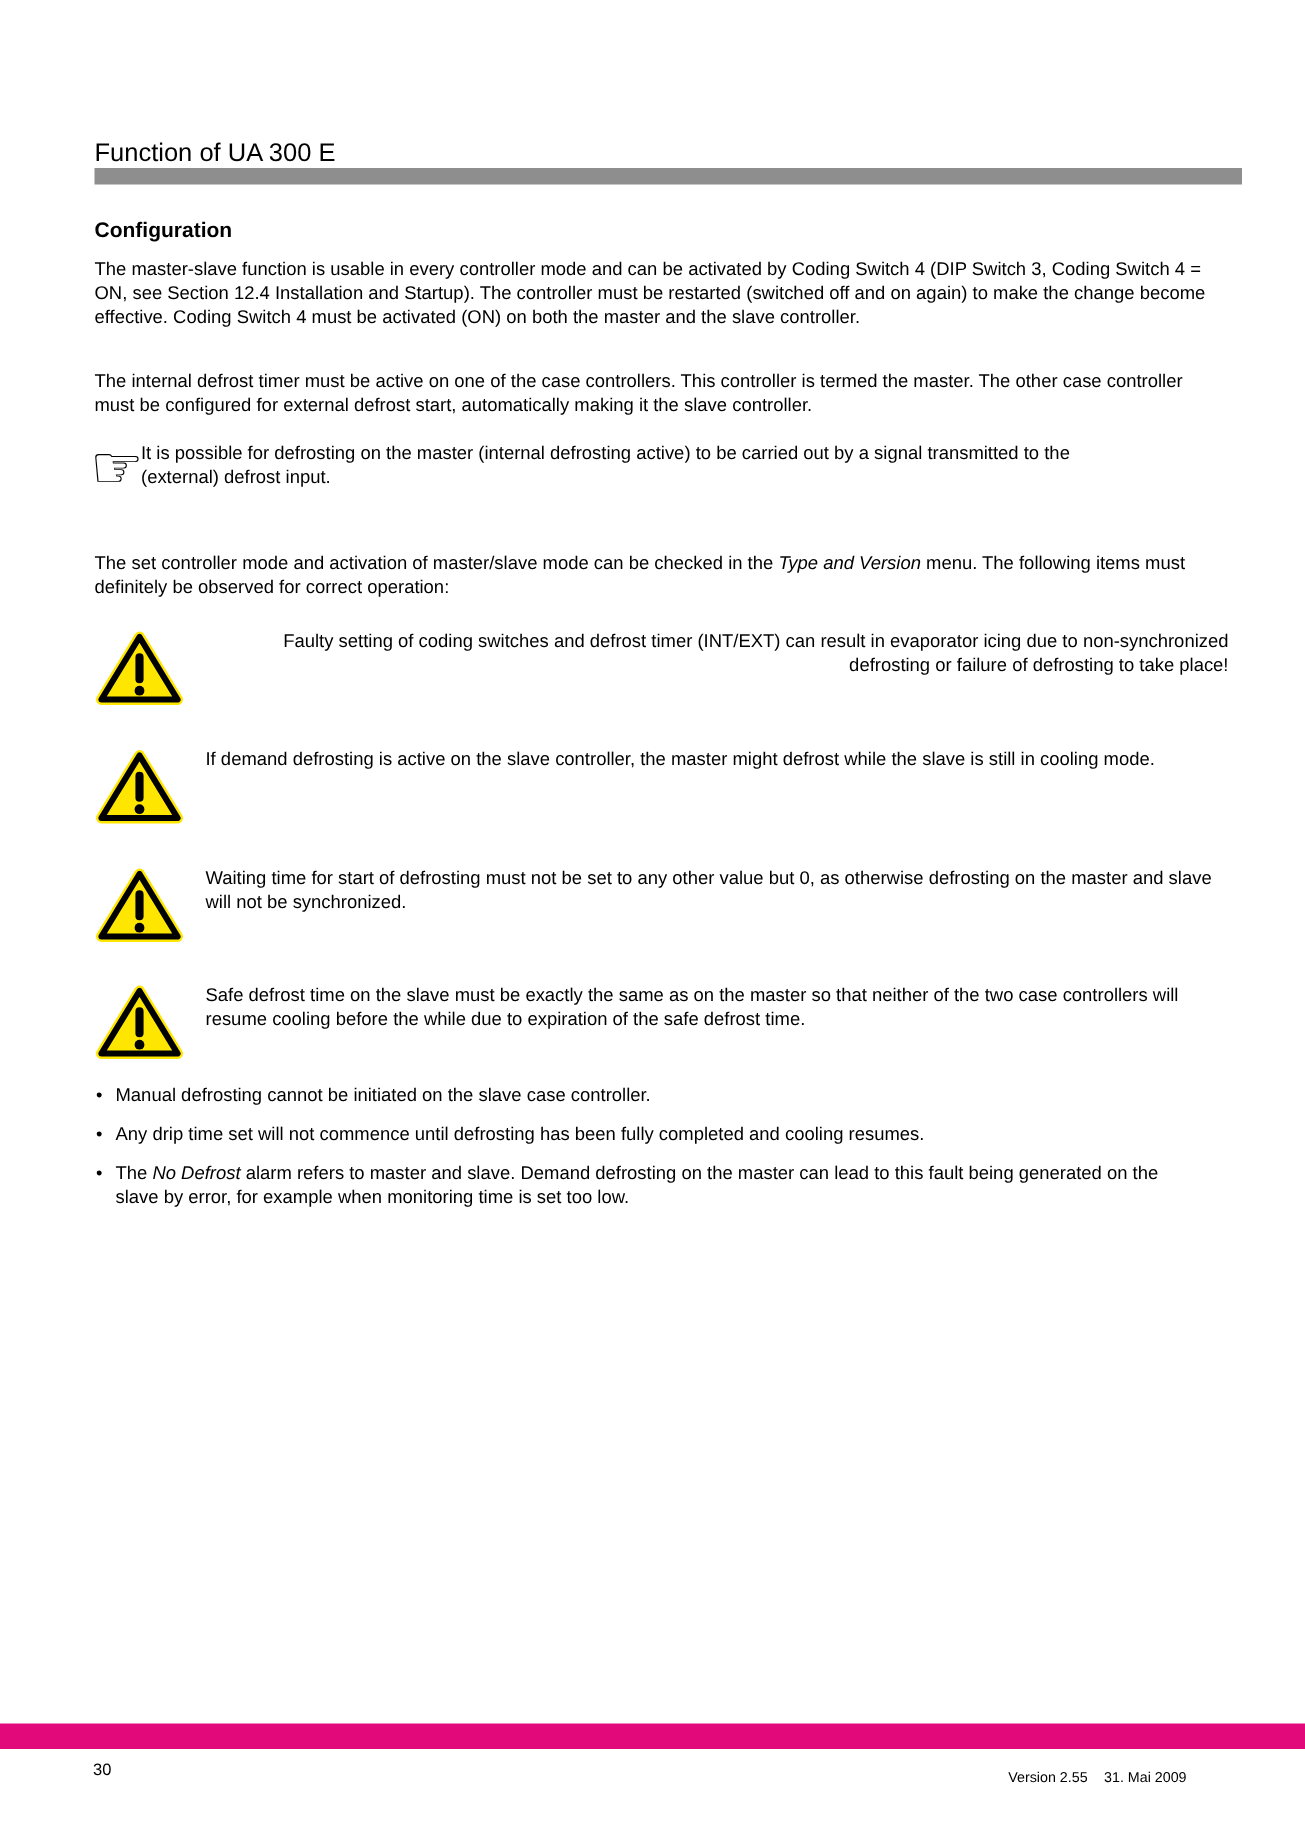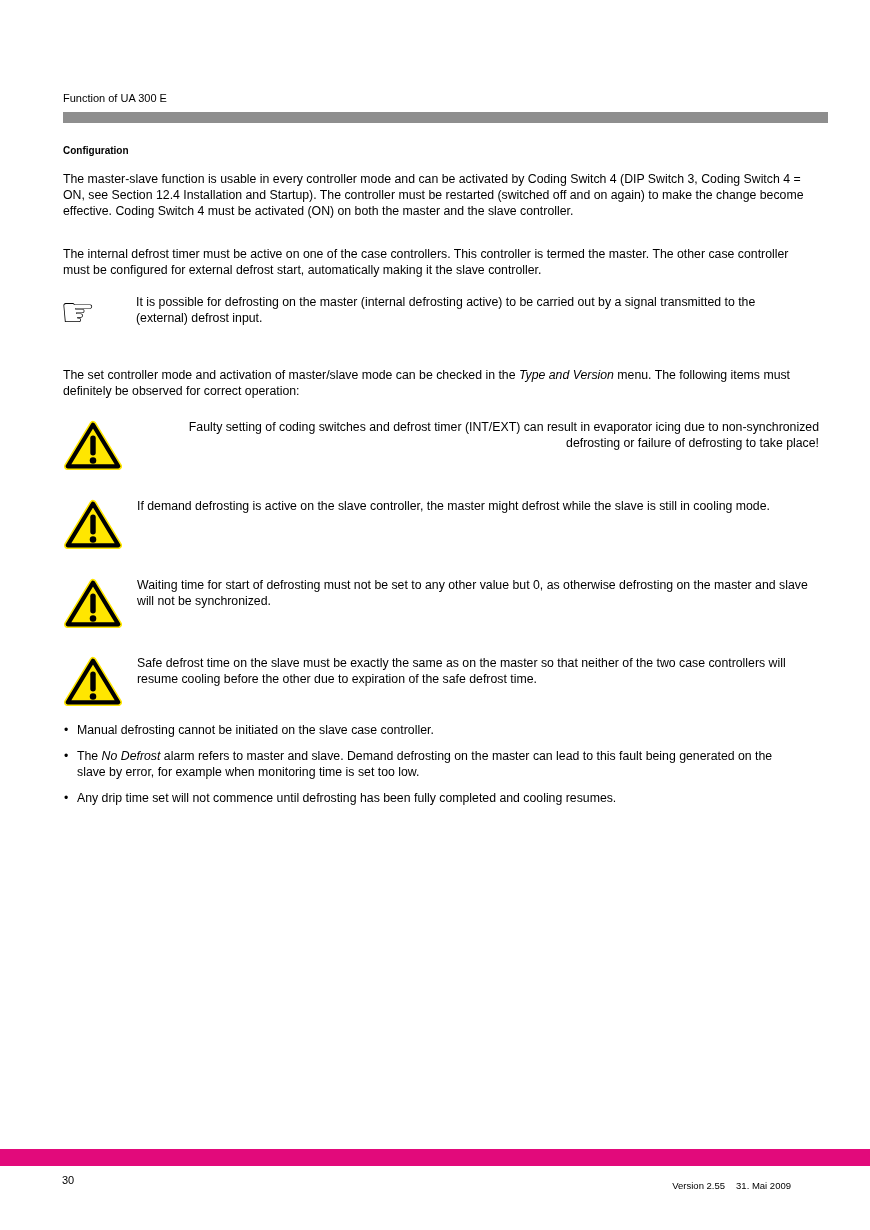--- a/index.html
+++ b/index.html
@@ -6,37 +6,37 @@
   body {
     width:870px; height:1230px;
     background:#ffffff;
     font-family:"Liberation Sans", sans-serif;
     color:#000;
     position:relative;
     overflow:hidden;
   }
   .abs { position:absolute; }
 
-  .header-title { left:63px; top:92px; font-size:11px; }
+  .header-title { left:63px; top:92px; font-size:17px; }
   .rule { left:63px; top:112px; width:765px; height:11px; background:#8e8e8e; }
 
-  .heading { left:63px; top:145px; font-size:10px; font-weight:bold; }
+  .heading { left:63px; top:145px; font-size:14px; font-weight:bold; }
 
   .body-text { font-size:12.3px; line-height:16px; }
   .p1 { left:63px; top:171px; width:755px; }
   .p2 { left:63px; top:246px; width:755px; }
   .p3 { left:63px; top:367px; width:755px; }
 
   .note-row { left:60px; top:294px; width:760px; }
   .note-row .hand {
     position:absolute; left:0; top:-4px;
     font-size:40px; line-height:44px;
     font-family:"DejaVu Sans", sans-serif;
   }
-  .note-row .txt { margin-left:76px; width:672px; }
+  .note-row .txt { margin-left:34px; width:672px; }
 
   .warning-row { left:63px; width:757px; }
   .w1 { top:419px;text-align:right; }
   .w2 { top:498px; }
   .w3 { top:577px; }
   .w4 { top:655px; }
   .warning-row .tri { position:absolute; left:1px; top:0; width:58px; height:53px; }
   .warning-row .txt { margin-left:74px; width:682px; }
 
   .bullets { left:63px; top:722px; width:737px; }
@@ -99,28 +99,28 @@
   <div class="txt">Waiting time for start of defrosting must not be set to any other value but 0, as otherwise defrosting on the master and slave will not be synchronized.</div>
 </div>
 
 <div class="abs body-text warning-row w4">
   <svg class="tri" viewBox="0 0 64 58">
     <path d="M32 6 L60 52 H4 Z" fill="#ffe600" stroke="#ffe600" stroke-width="8" stroke-linejoin="round"></path>
     <path d="M32 6 L60 52 H4 Z" fill="#ffe600" stroke="#000000" stroke-width="4.5" stroke-linejoin="round"></path>
     <path d="M32 21 L32 37" stroke="#000" stroke-width="6" stroke-linecap="round" fill="none"></path>
     <circle cx="32" cy="45.5" r="3.6" fill="#000"></circle>
   </svg>
-  <div class="txt">Safe defrost time on the slave must be exactly the same as on the master so that neither of the two case controllers will resume cooling before the other due to expiration of the safe defrost time.</div>
+  <div class="txt">Safe defrost time on the slave must be exactly the same as on the master so that neither of the two case controllers will resume cooling before the while due to expiration of the safe defrost time.</div>
 </div>
 
 <div class="abs body-text bullets">
   <ul>
     <li>Manual defrosting cannot be initiated on the slave case controller.</li>
+    <li>Any drip time set will not commence until defrosting has been fully completed and cooling resumes.</li>
     <li><span>The </span><em>No Defrost</em><span> alarm refers to master and slave. Demand defrosting on the master can lead to this fault being generated on the slave by error, for example when monitoring time is set too low.</span></li>
-    <li>Any drip time set will not commence until defrosting has been fully completed and cooling resumes.</li>
   </ul>
 </div>
 
 <div class="abs magenta-bar"></div>
 <div class="abs page-num">30</div>
 <div class="abs version-line">
   <span>Version 2.55</span><span class="date">31. Mai 2009</span>
 </div>
 
 </body></html>

